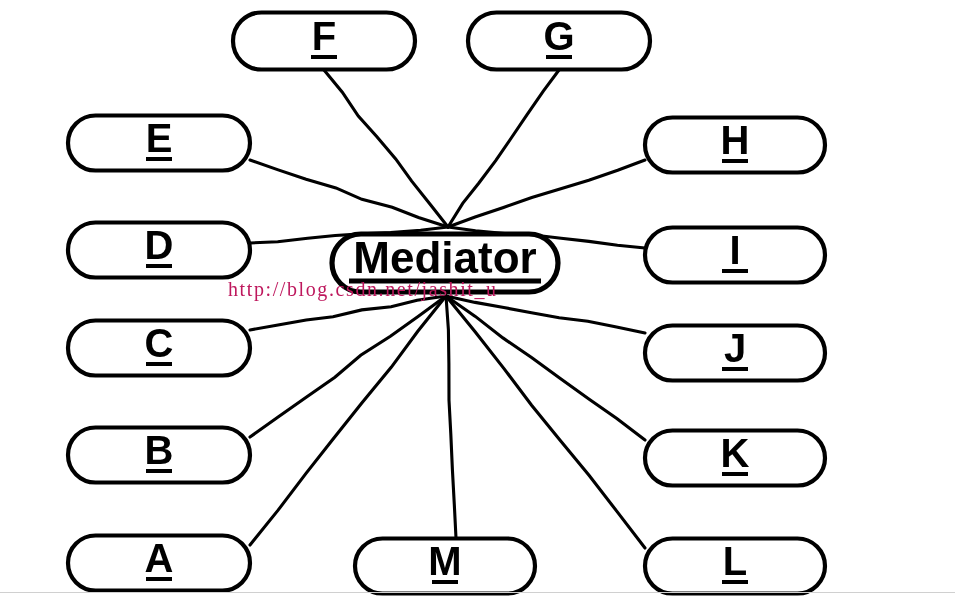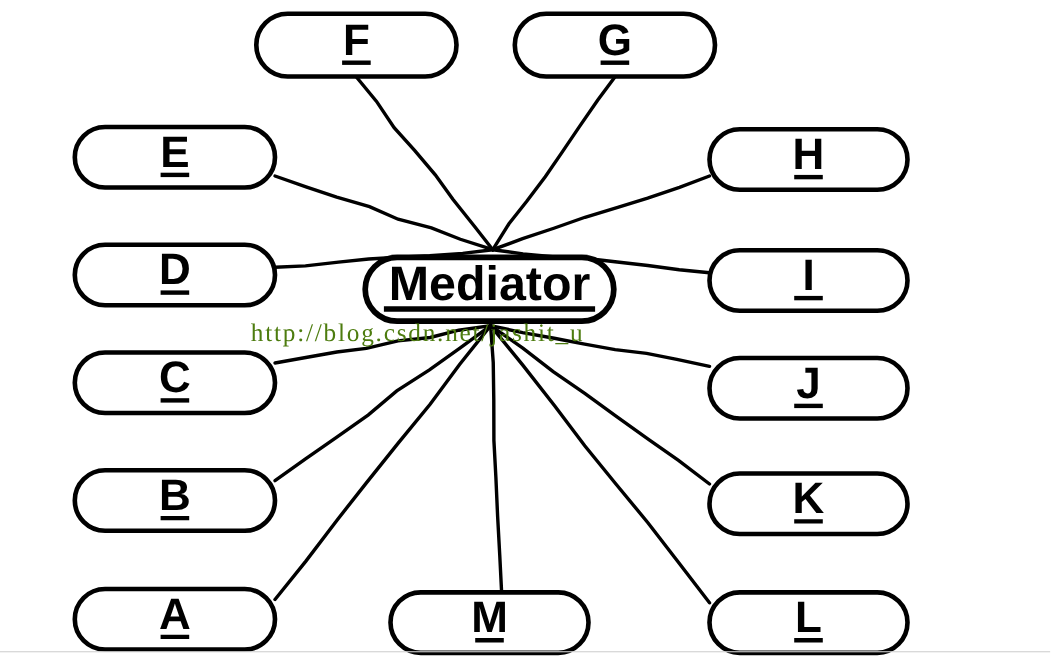--- a/index.html
+++ b/index.html
@@ -63,24 +63,24 @@
     stroke-linecap: butt;
   }
   .label-underline-center {
     stroke: #000000;
     stroke-width: 5;
     stroke-linecap: butt;
   }
   .watermark-text {
     position: absolute;
     left: 228px;
-    top: 290px;
+    top: 278px;
     font-family: "Liberation Serif", serif;
-    font-size: 23px;
-    color: #4d7c0f;
+    font-size: 20px;
+    color: #be185d;
     letter-spacing: 1.6px;
     white-space: nowrap;
     user-select: none;
     pointer-events: none;
   }
   .bottom-rule {
     position: absolute;
     left: 0;
     top: 592px;
     width: 955px;

